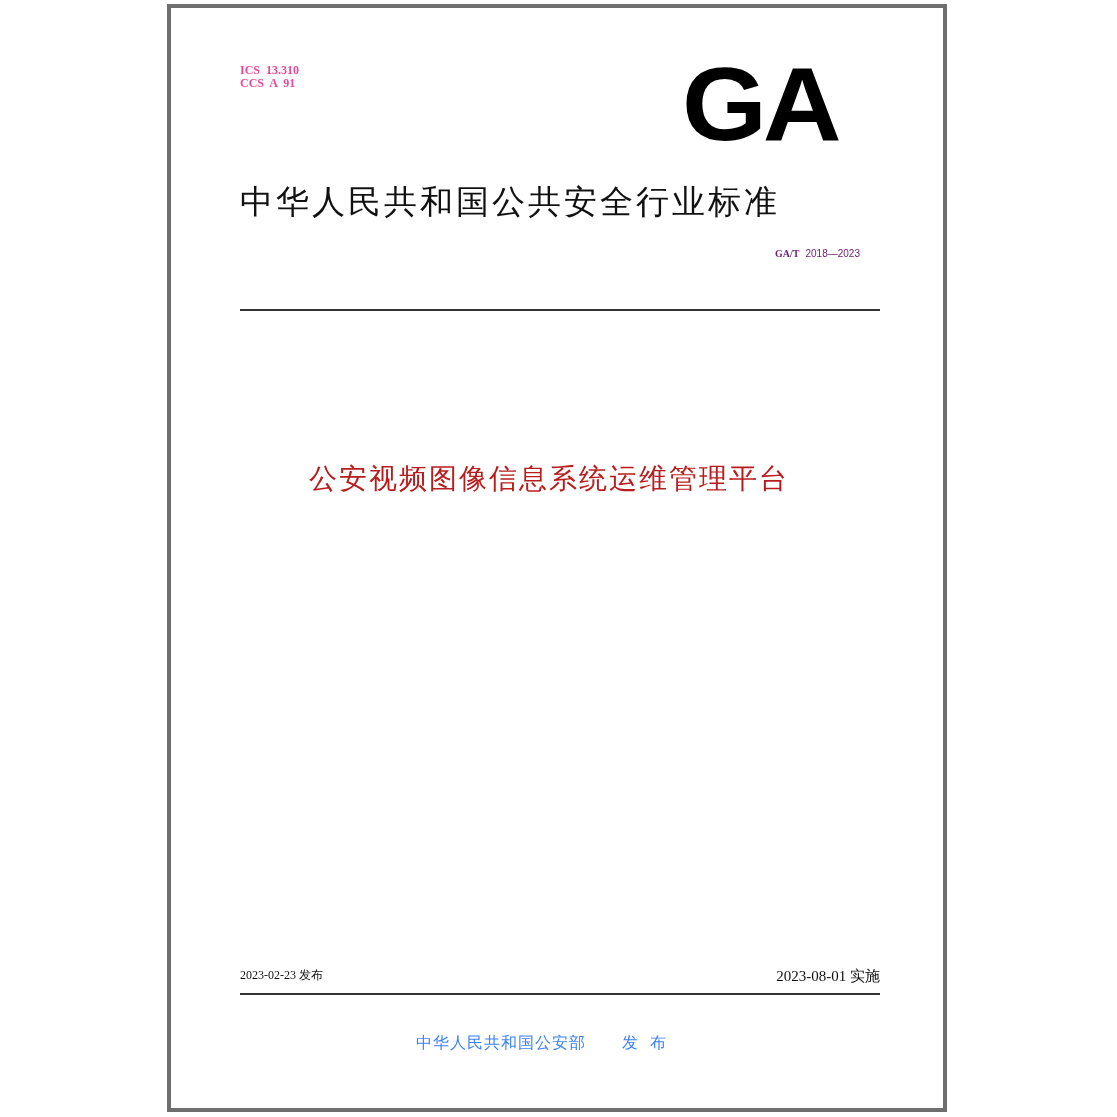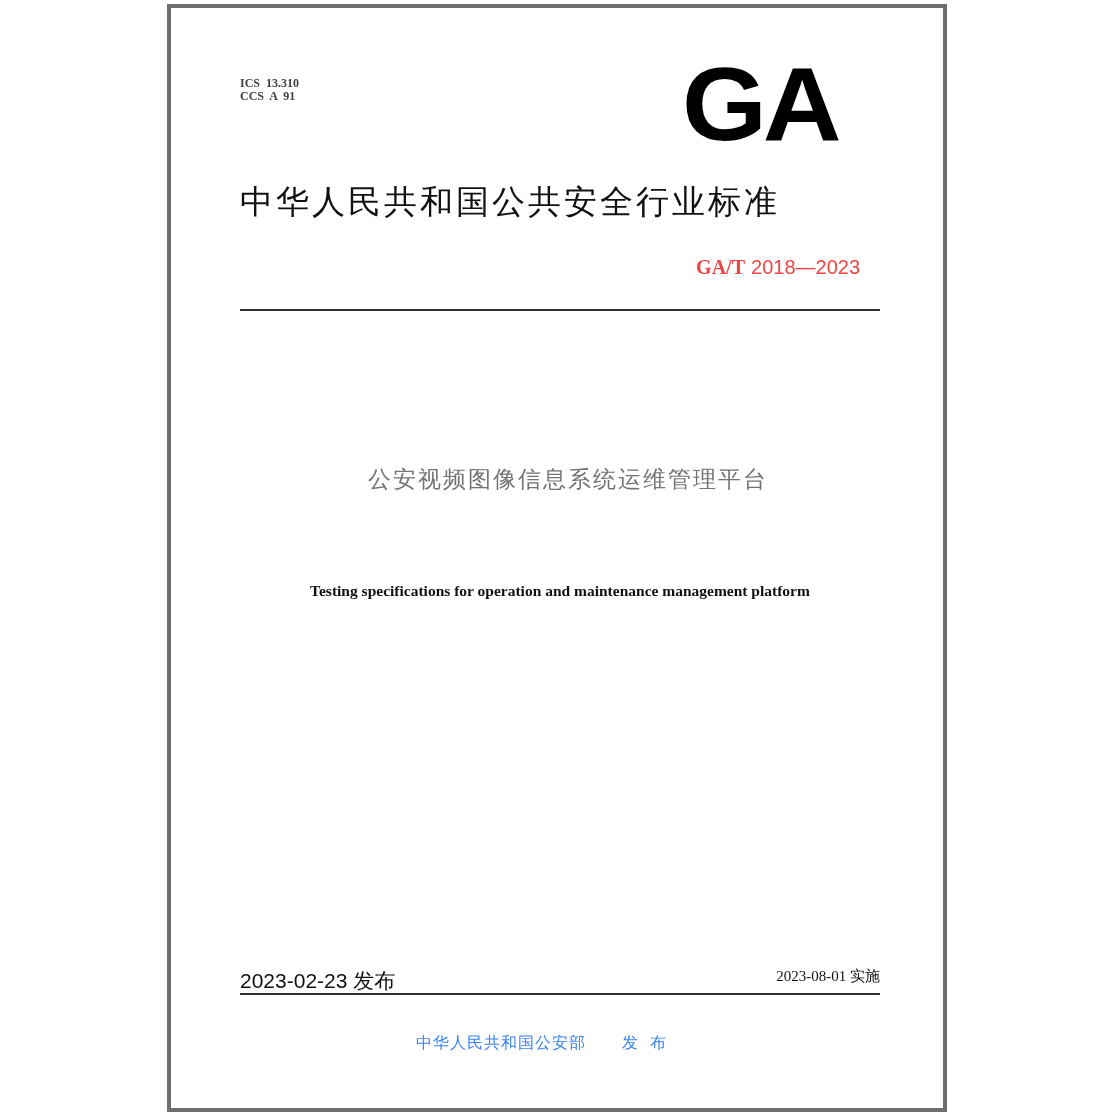--- a/index.html
+++ b/index.html
@@ -5,56 +5,56 @@
     html, body { margin: 0; padding: 0; background: #ffffff; }
     body { width: 1117px; height: 1117px; position: relative; overflow: hidden; }
     .frame {
       position: absolute; left: 167px; top: 4px;
       width: 772px; height: 1100px;
       border: 4px solid #6e6e6e;
       background: #ffffff;
     }
     .abs { position: absolute; }
     .codes {
-      left: 240px; top: 77px;
+      left: 240px; top: 64px;
       font-family: "Liberation Serif", serif; font-weight: bold;
-      font-size: 12px; line-height: 13px; color: #404040;
+      font-size: 12px; line-height: 13px; color: #ec4899;
       word-spacing: 3px;
     }
     .logo {
       left: 682px; top: 52px;
       font-family: "Liberation Sans", sans-serif; font-weight: bold;
       font-size: 104px; line-height: 104px; color: #000;
       letter-spacing: -4px; transform: scaleX(1.05); transform-origin: left top;
     }
     .std-title {
       left: 240px; top: 180px; width: 640px; text-align: left;
       font-family: "DejaVu Sans", sans-serif; font-size: 33px; line-height: 44px;
       letter-spacing: 3px; color: #111;
     }
     .std-code {
-      right: 257px; top: 256px; text-align: right;
-      font-family: "Liberation Sans", sans-serif; font-size: 20px; color: #ef4444;
+      right: 257px; top: 248px; text-align: right;
+      font-family: "Liberation Sans", sans-serif; font-size: 10px; color: #701a75;
     }
     .std-code .prefix { font-family: "Liberation Serif", serif; font-weight: bold; margin-right: 6px; }
     .rule-top { left: 240px; top: 309px; width: 640px; height: 2px; background: #333; }
     .doc-title {
-      left: 208px; top: 456px; width: 720px; text-align: center;
-      font-family: "DejaVu Sans", sans-serif; font-size: 23px; line-height: 46px;
-      letter-spacing: 2px; color: #737373;
+      left: 189px; top: 456px; width: 720px; text-align: center;
+      font-family: "DejaVu Sans", sans-serif; font-size: 28px; line-height: 46px;
+      letter-spacing: 2px; color: #b91c1c;
     }
     .doc-title div { display: block; }
     .en-title {
       left: 200px; top: 578px; width: 720px; text-align: center;
       font-family: "Liberation Serif", serif; font-weight: bold;
       font-size: 15.5px; line-height: 25px; color: #111;
     }
     .date-issue {
       left: 240px; top: 967px;
-      font-family: Liberation Sans, sans-serif; font-size: 21px; color: #111; text-align: right;
+      font-family: Liberation Serif, serif; font-size: 12px; color: #111; text-align: right;
     }
     .date-impl {
       right: 237px; top: 967px; text-align: right;
       font-family: Liberation Serif, serif; font-size: 15px; color: #111;
     }
     .rule-bottom { left: 240px; top: 993px; width: 640px; height: 2px; background: #333; }
     .publisher {
       left: 416px; top: 1033px;
       font-family: "DejaVu Sans", sans-serif; font-size: 16px; color: #3b82f6;
       letter-spacing: 1px;
@@ -79,21 +79,20 @@
   <span class="prefix">GA/T</span><span>2018—2023</span>
 </div>
 
 <div class="abs rule-top"></div>
 
 <div class="abs doc-title">
   <div>公安视频图像信息系统运维管理平台</div>
 </div>
 
 <div class="abs en-title">
-  <div>Testing specifications for operation and maintenance management platform</div>
 </div>
 
 <div class="abs date-issue">2023-02-23 发布</div>
 <div class="abs date-impl">2023-08-01 实施</div>
 
 <div class="abs rule-bottom"></div>
 
 <div class="abs publisher">
   <span>中华人民共和国公安部</span><span class="action">发布</span>
 </div>

